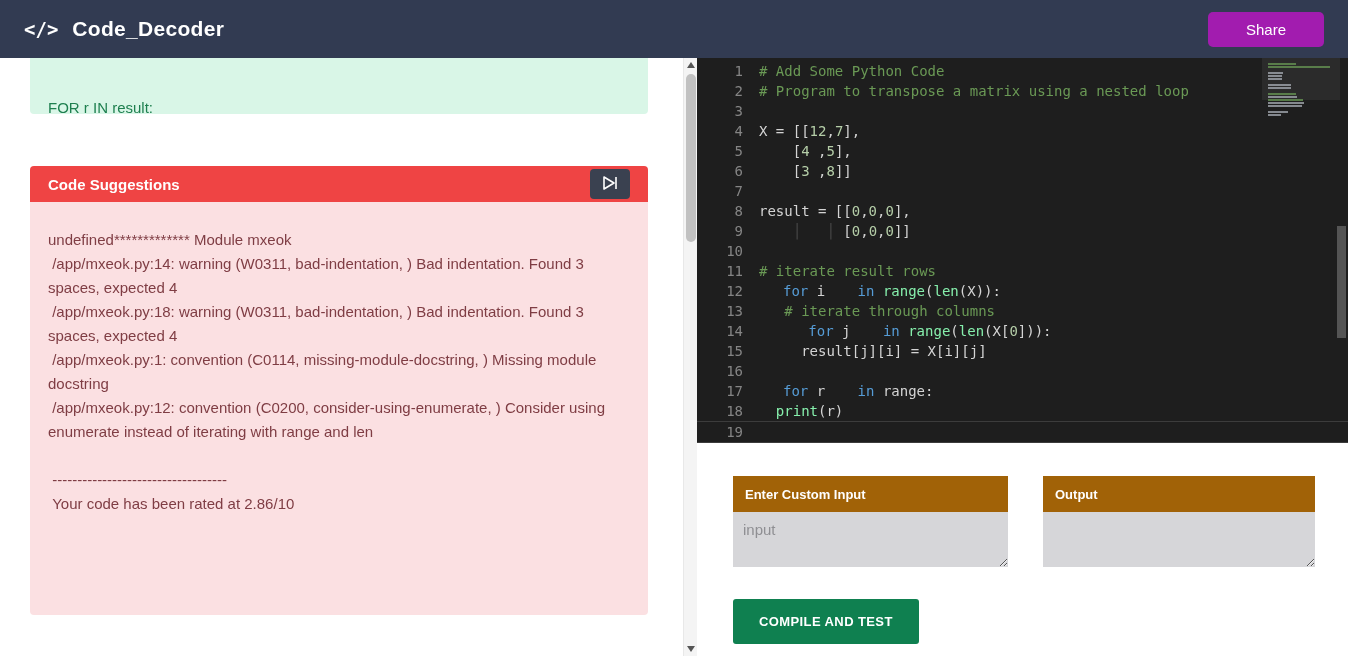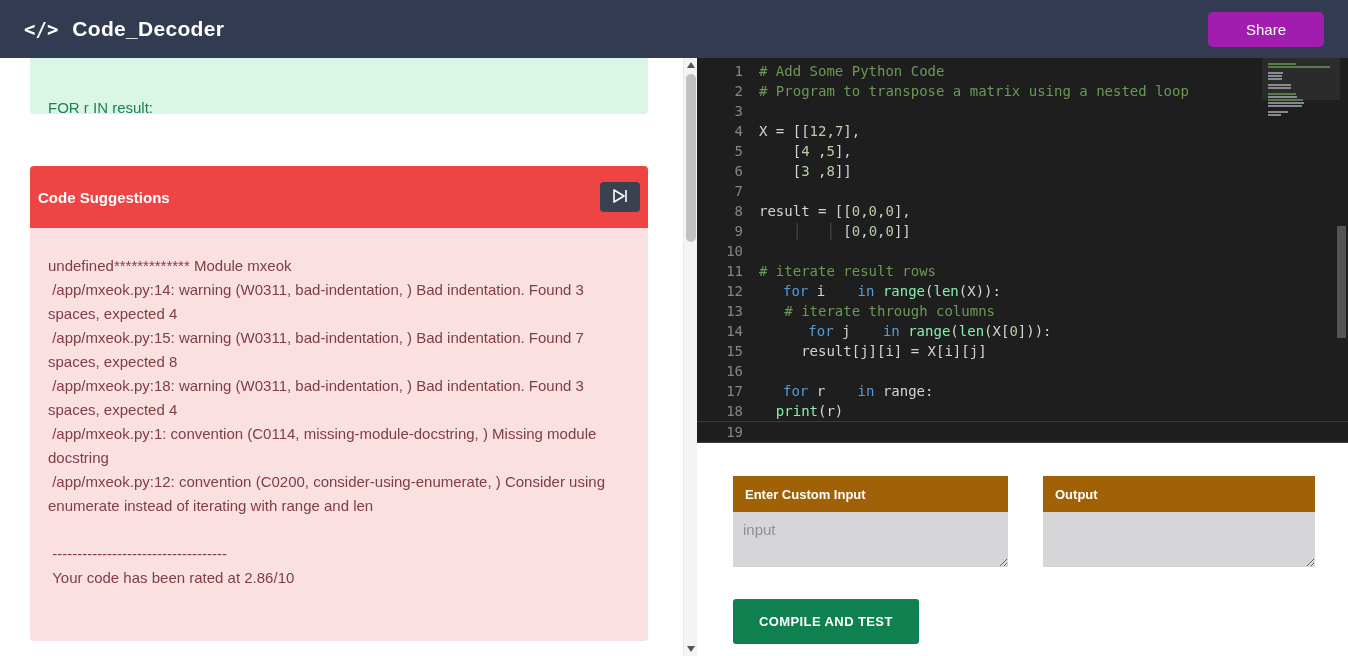--- a/index.html
+++ b/index.html
@@ -21,22 +21,22 @@
   .main { flex:1; display:flex; overflow:hidden; }
   .left-col { width:683px; flex:0 0 683px; overflow:hidden; padding:0 0 0 30px; }
   .left-inner { width:618px; }
 
   
   .pseudo-box { margin-top:-24px; height:80px; background:#d9f6e7; border-radius:4px;
     padding:14px 18px; color:#1e7f4f; font-size:15px; line-height:24px;
     white-space:pre-wrap; overflow:hidden; }
 
   
-  .sugg-header { margin-top:52px; height:62px; background:#ef4444;
-    border-radius:4px 4px 0 0; display:flex; align-items:center; padding:0 8px; }
+  .sugg-header { margin-top:52px; height:36px; background:#ef4444;
+    border-radius:4px 4px 0 0; display:flex; align-items:center; padding:0 18px; }
   .sugg-title { color:#fff; font-weight:bold; font-size:15px; }
   .run-btn { margin-left:auto; width:40px; height:30px; background:#3a4150;
     border:none; border-radius:4px; display:flex; align-items:center;
     justify-content:center; cursor:pointer; }
   .sugg-body { background:#fbe0e2; min-height:413px; border-radius:0 0 4px 4px;
     padding:26px 18px 18px 18px; color:#7f3d44; font-size:15px; line-height:24px; }
   .sg-line { white-space:pre-wrap; }
   .sg-line.blank { height:24px; }
 
   
@@ -116,21 +116,20 @@
                 <polygon points="4,2 14,8 4,14" fill="none" stroke="#ffffff" stroke-width="1.6" stroke-linejoin="round"></polygon>
                 <line x1="16" y1="2" x2="16" y2="14" stroke="#ffffff" stroke-width="1.6"></line>
               </svg>
             </span>
           </button>
         </div>
 
         <div class="sugg-body">
             <div class="sg-line">undefined************* Module mxeok</div>
             <div class="sg-line"> /app/mxeok.py:14: warning (W0311, bad-indentation, ) Bad indentation. Found 3 spaces, expected 4</div>
-            <div class="sg-line"> /app/mxeok.py:15: warning (W0311, bad-indentation, ) Bad indentation. Found 7 spaces, expected 8</div>
             <div class="sg-line"> /app/mxeok.py:18: warning (W0311, bad-indentation, ) Bad indentation. Found 3 spaces, expected 4</div>
             <div class="sg-line"> /app/mxeok.py:1: convention (C0114, missing-module-docstring, ) Missing module docstring</div>
             <div class="sg-line"> /app/mxeok.py:12: convention (C0200, consider-using-enumerate, ) Consider using enumerate instead of iterating with range and len</div>
             <div class="sg-line blank"></div>
             <div class="sg-line"> -----------------------------------</div>
             <div class="sg-line"> Your code has been rated at 2.86/10</div>
           </div>
       </div>
     </div>
 

